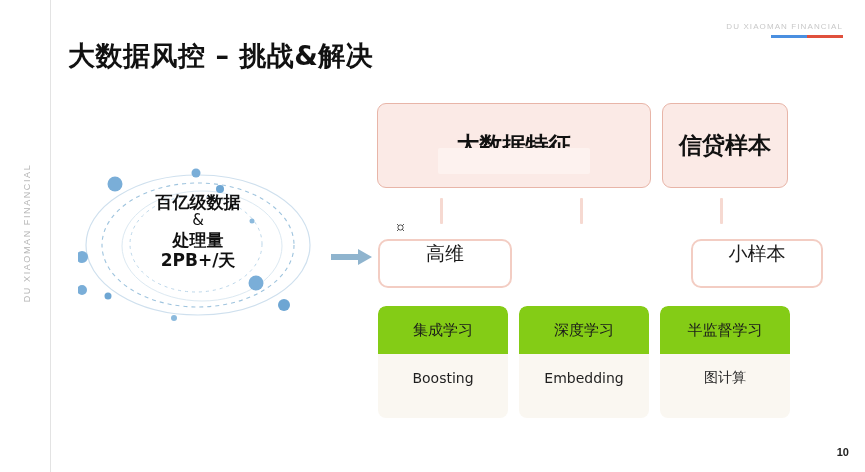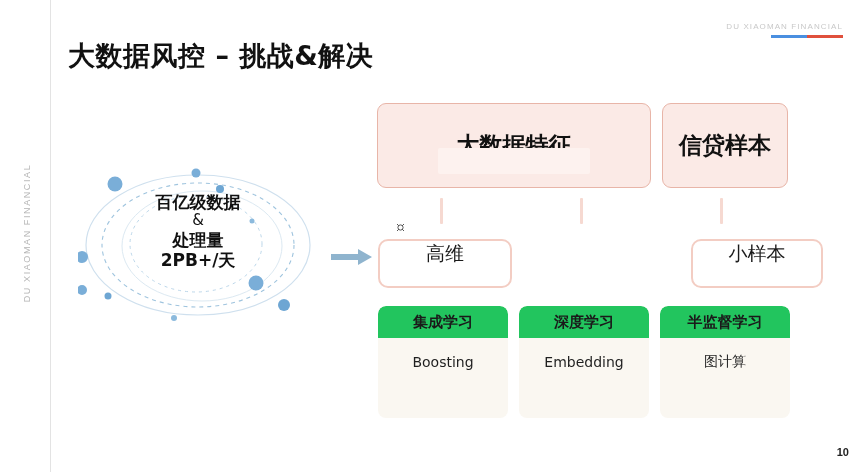--- a/index.html
+++ b/index.html
@@ -177,30 +177,29 @@
     height: 112px;
     background: #faf7f1;
     border-radius: 8px;
     overflow: hidden;
   }
   #card-ensemble { left: 378px; }
   #card-deep     { left: 519px; }
   #card-semi     { left: 660px; }
 
   .card-header {
-    height: 32px;
-    background: #22c55e;
+    height: 48px;
+    background: #84cc16;
     border-radius: 8px 8px 0 0;
     display: flex;
     align-items: center;
     justify-content: center;
     font-size: 15px;
     color: #1a1a1a;
     font-family: "DejaVu Sans", "Liberation Sans", sans-serif;
-    font-weight: bold;
   }
   .card-body {
     height: 48px;
     display: flex;
     align-items: center;
     justify-content: center;
     font-size: 14px;
     color: #1f1f1f;
     font-family: "DejaVu Sans", "Liberation Sans", sans-serif;
   }

